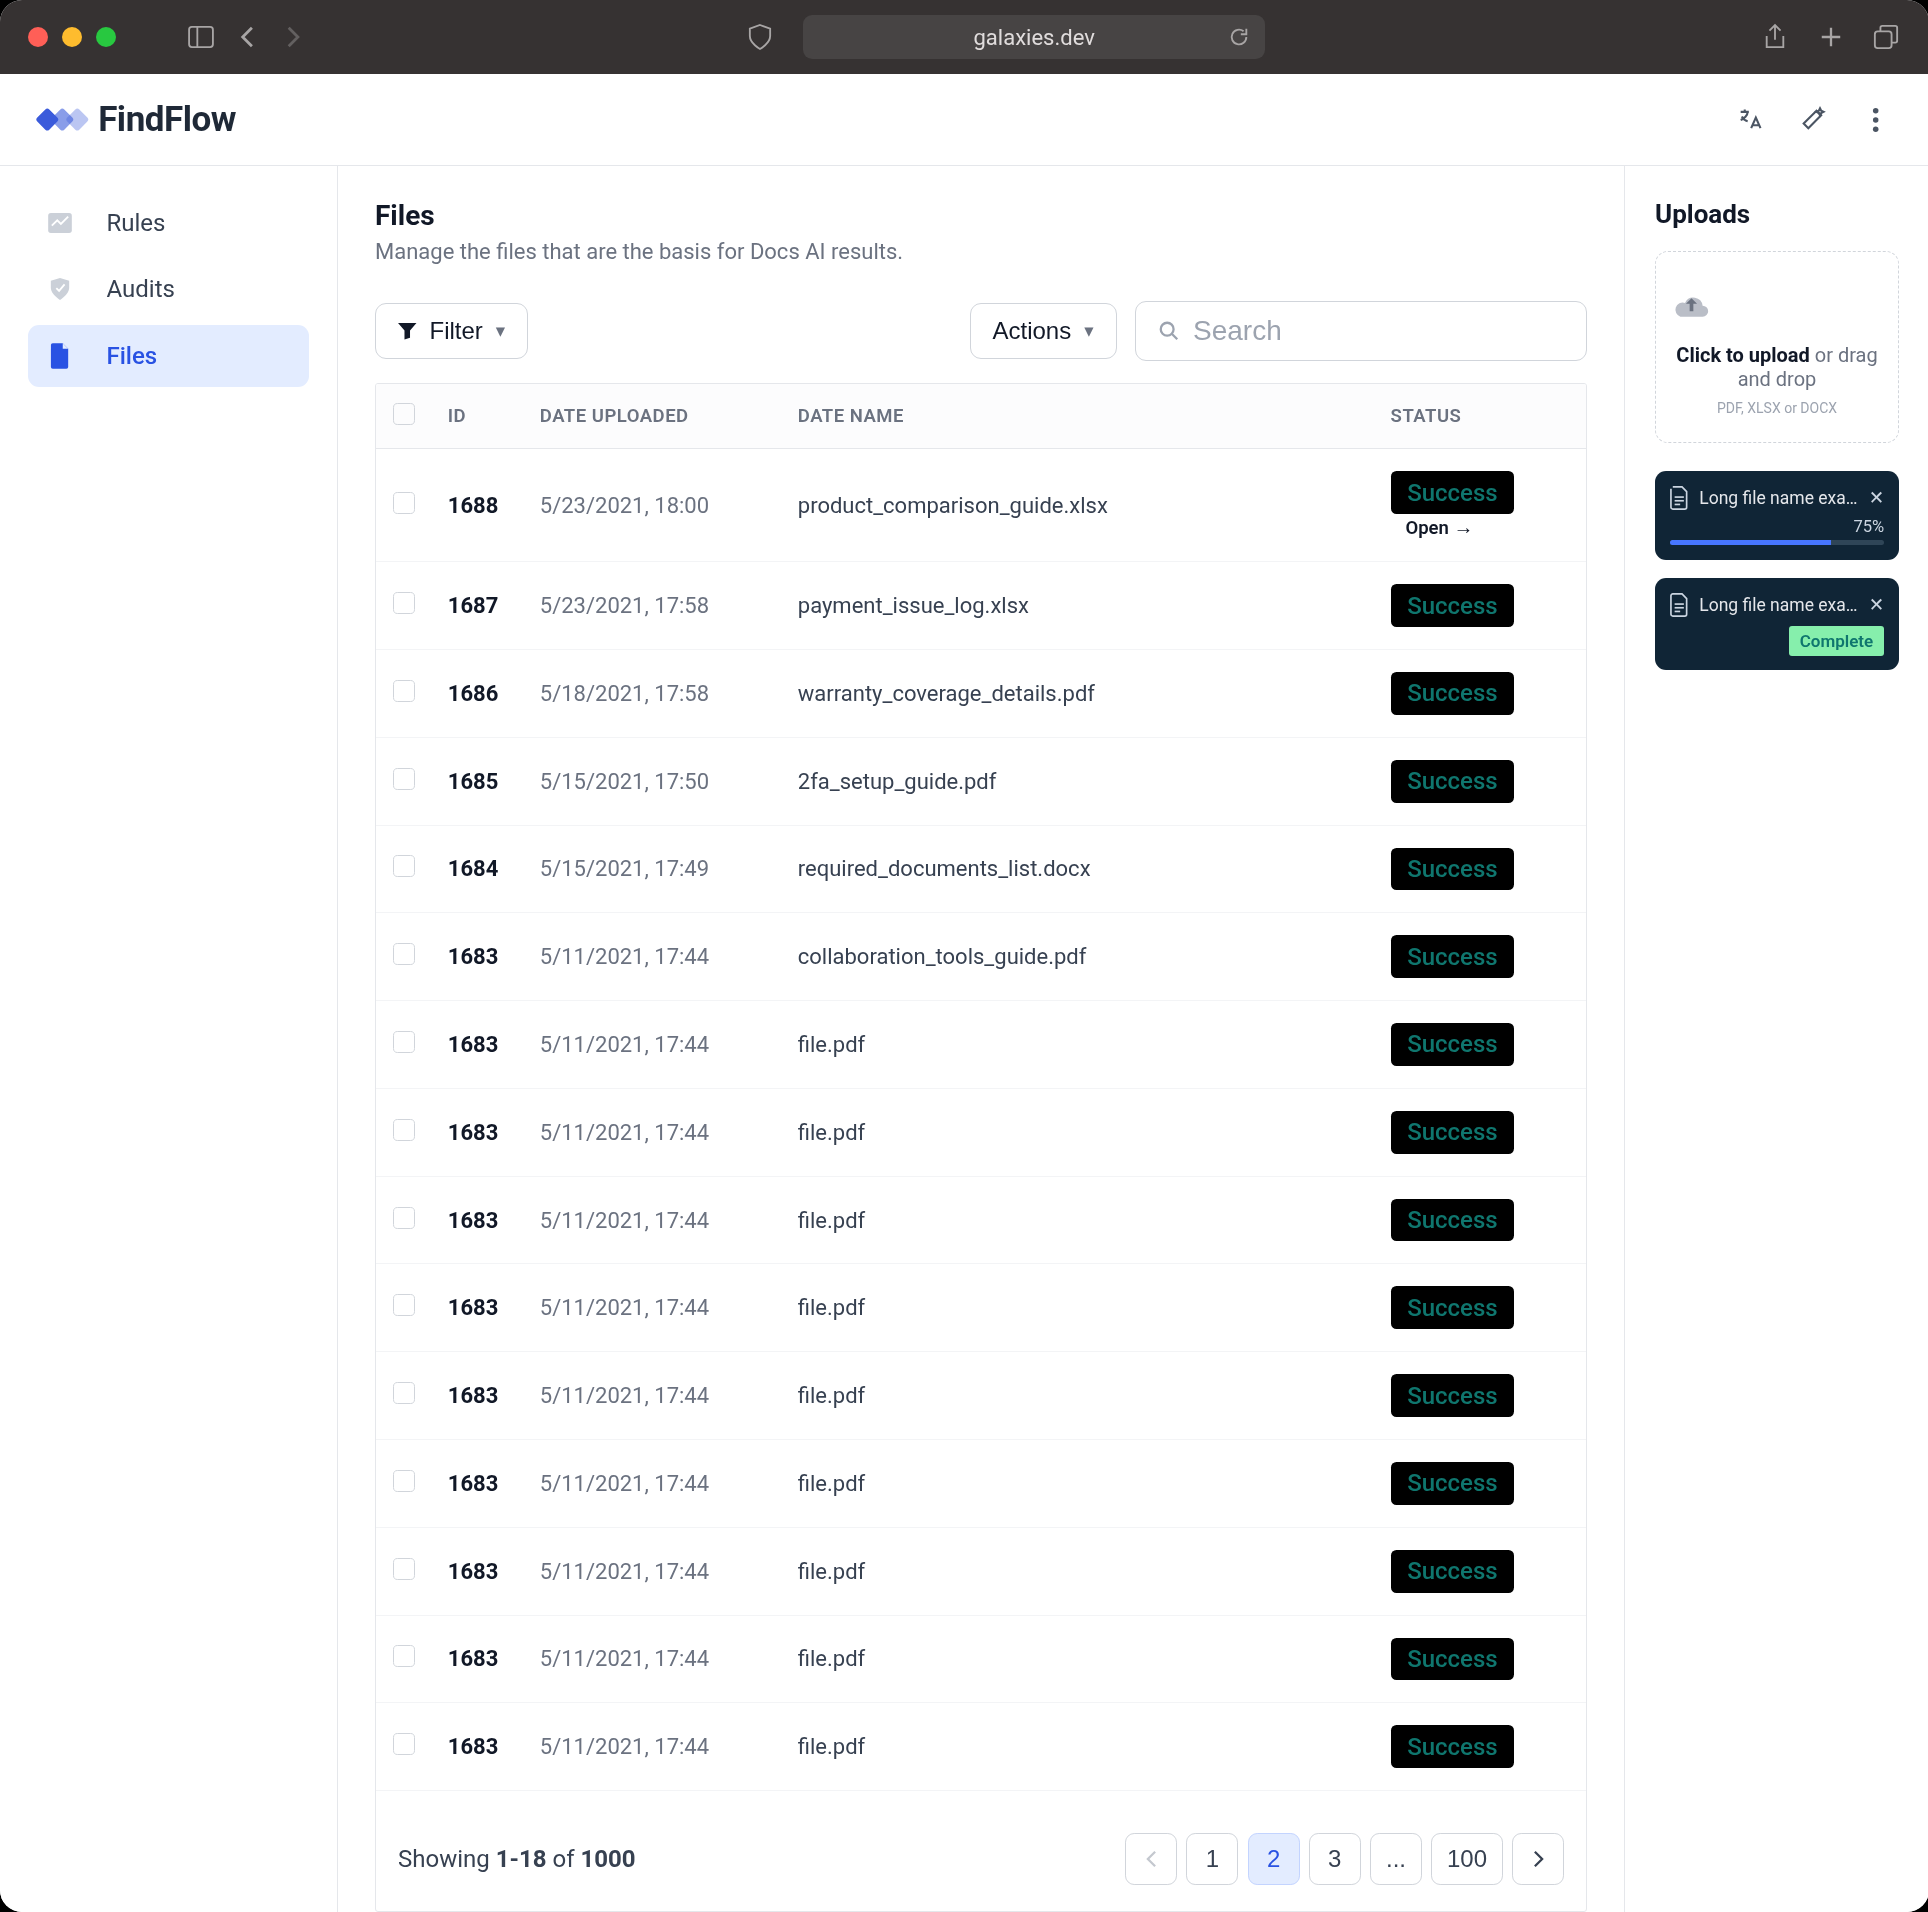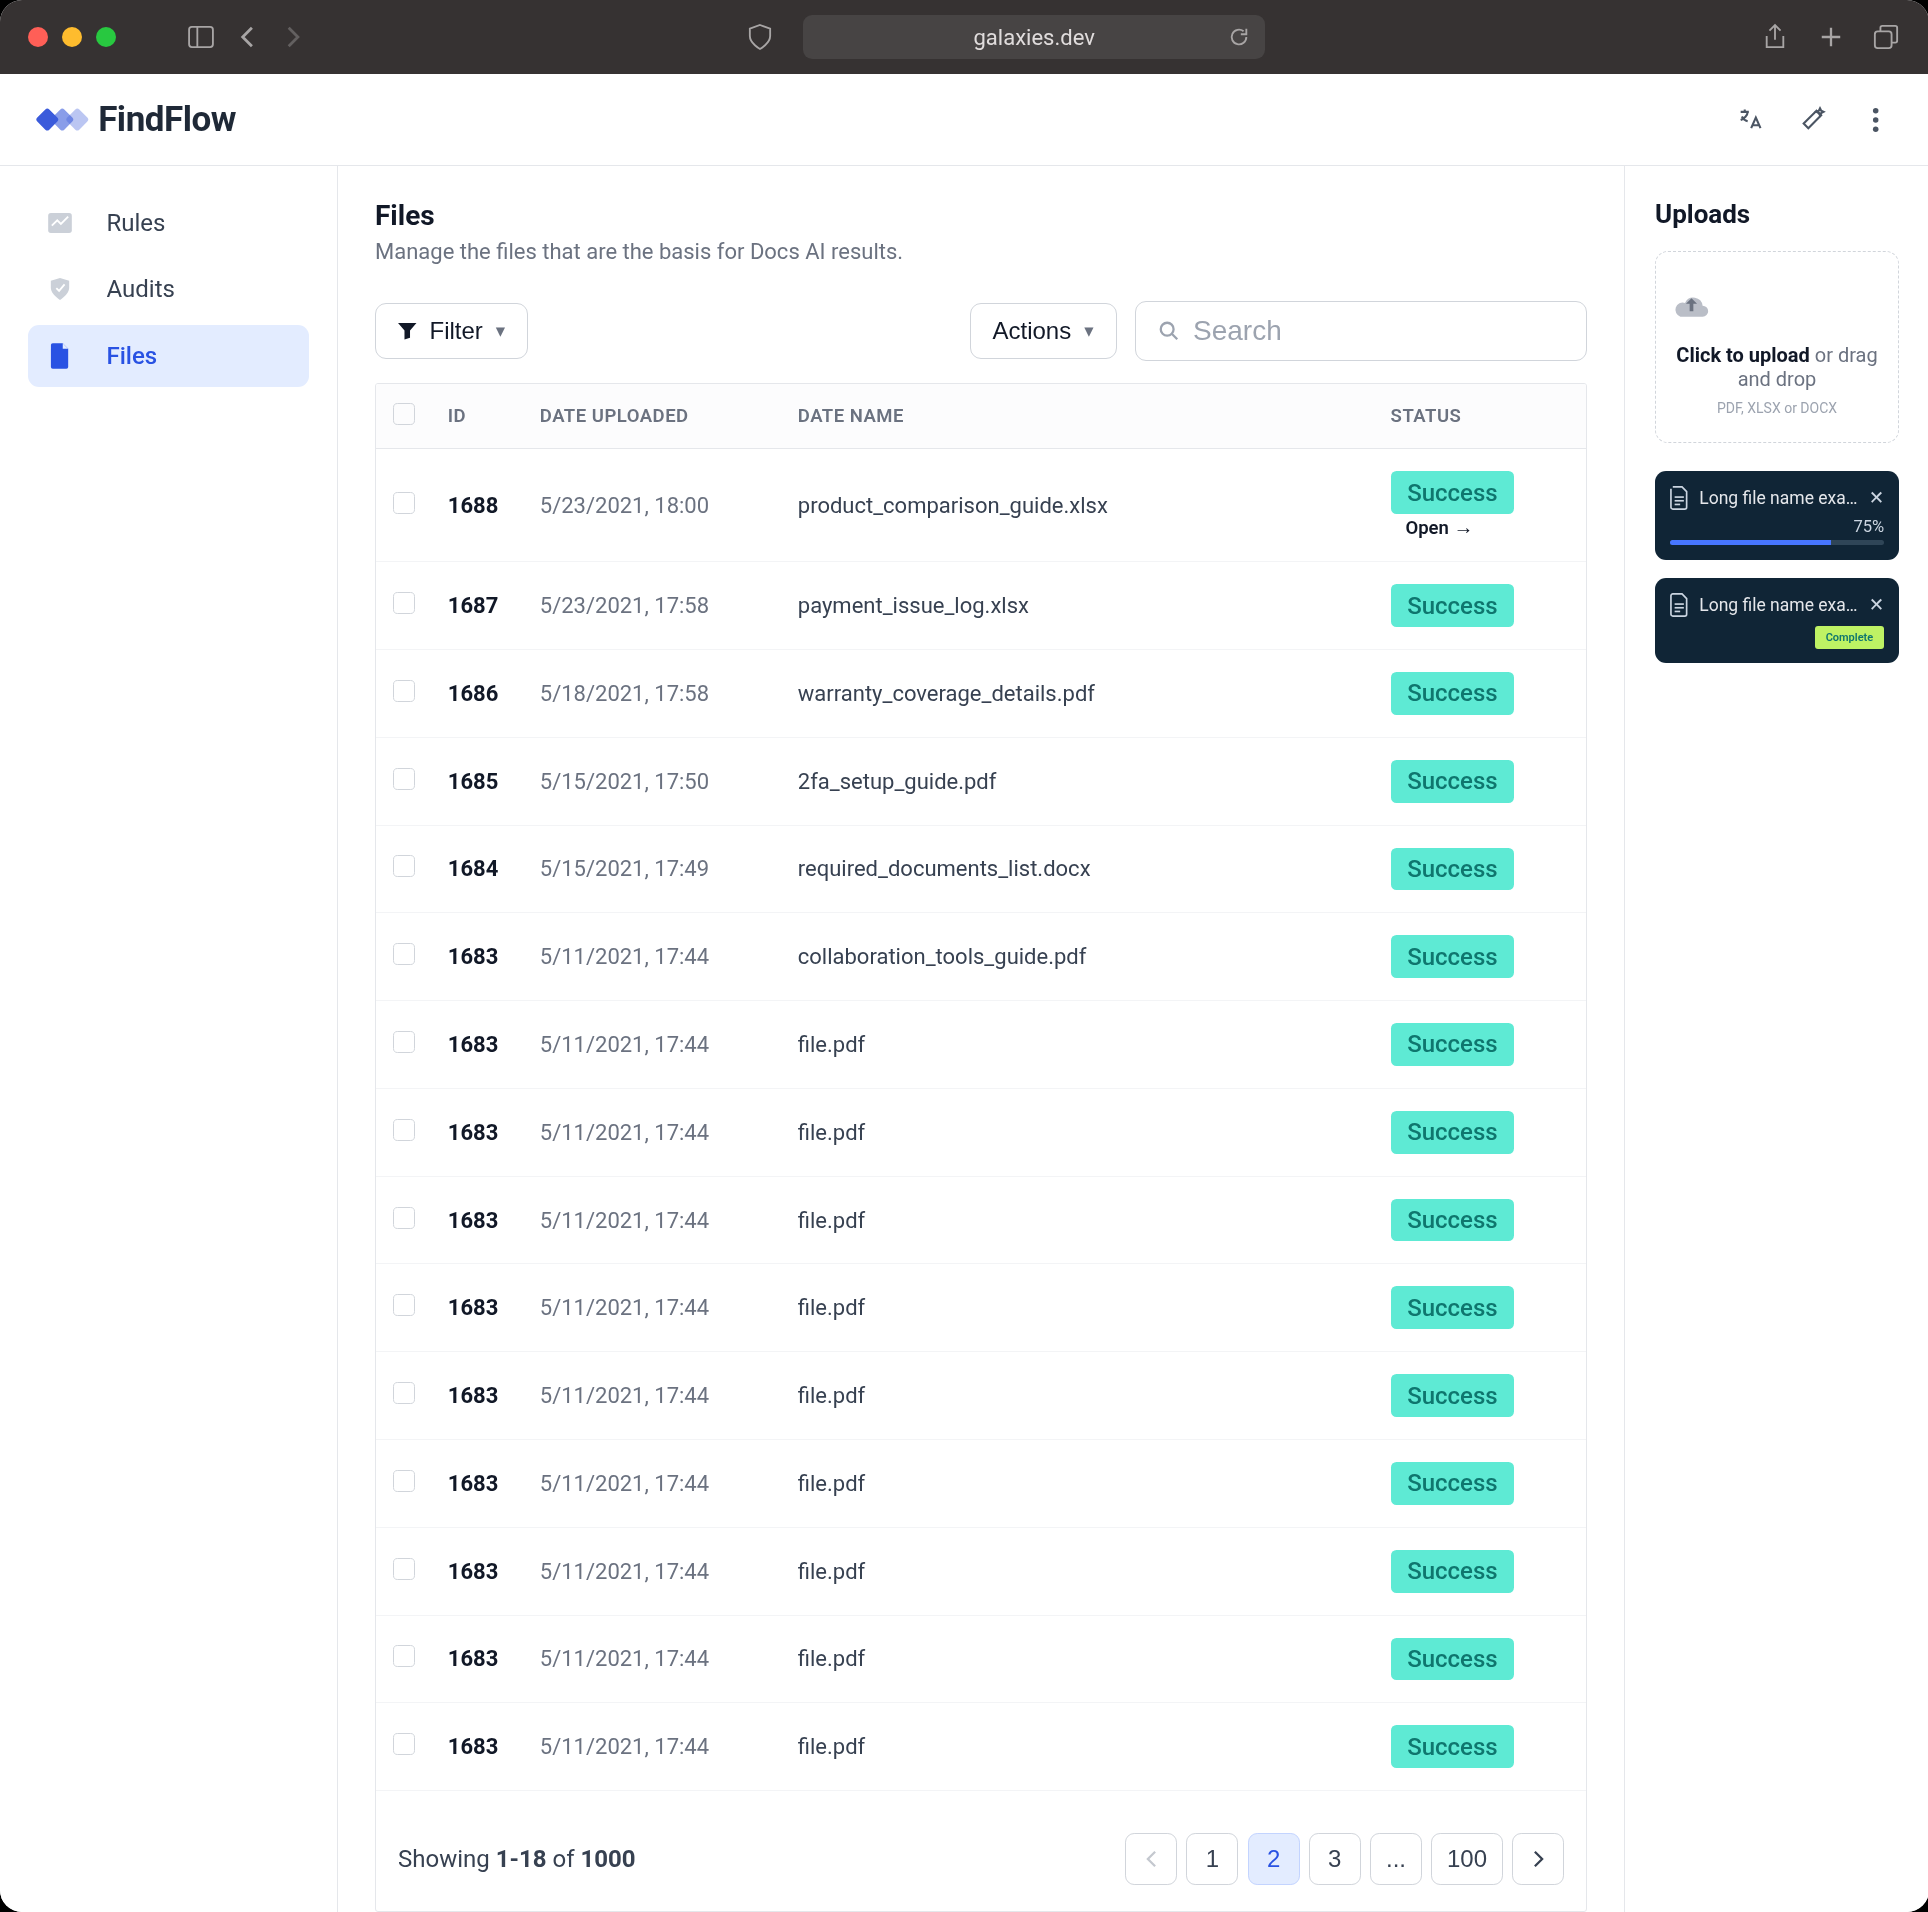--- a/index.html
+++ b/index.html
@@ -61,21 +61,21 @@
 .table-scroll { flex: 1; overflow-y: auto; }
 table { width: 100%; border-collapse: collapse; }
 thead th { text-align: left; font-size: 18.5px; font-weight: 600; color: #6b7280; letter-spacing: 0.5px; padding: 18.5px 16.6px; border-bottom: 0.9px solid #e5e7eb; background: #fcfcfd; }
 tbody td { padding: 22px 16.6px; border-bottom: 0.9px solid #f3f4f6; font-size: 22px; color: #374151; vertical-align: middle; }
 .col-check { width: 55px; }
 .col-id { width: 92px; font-weight: 700; color: #111827; }
 .col-date { width: 258px; color: #6b7280; }
 .col-name { color: #374151; }
 .col-status { width: 212px; text-align: left; position: relative; }
 .checkbox { width: 22px; height: 22px; border: 1.8px solid #d1d5db; border-radius: 4.6px; display: inline-block; }
-.status-badge { display: inline-block; background: #5eead4; color: #0f766e; font-size: 24px; font-weight: 500; padding: 7.4px 16.6px; border-radius: 5.5px; }
+.status-badge { display: inline-block; background: #000000; color: #0f766e; font-size: 24px; font-weight: 500; padding: 7.4px 16.6px; border-radius: 5.5px; }
 .open-link { font-size: 18.5px; font-weight: 600; color: #111827; margin-left: 14.8px; white-space: nowrap; }
 .arrow { font-size: 20px; }
 
 .table-footer { display: flex; align-items: center; padding: 26px 22px; font-size: 24px; color: #374151; }
 .table-footer b { font-weight: 700; }
 .pagination { margin-left: auto; display: flex; gap: 9.2px; }
 .page-btn { min-width: 52px; height: 52px; border: 0.9px solid #d1d5db; border-radius: 9.2px; background: #fff; display: flex; align-items: center; justify-content: center; font-size: 24px; color: #374151; cursor: pointer; padding: 0 14.8px; }
 .page-btn.active { background: #e3ecff; color: #2952e3; border-color: #c3d4ff; }
 .page-btn.disabled { color: #c4c8cf; }
 
@@ -89,21 +89,21 @@
 .dropzone-sub { font-size: 14px; color: #9ca3af; }
 
 .upload-card { background: #102536; border-radius: 11px; padding: 14.8px 14.8px; margin-bottom: 18.5px; color: #e5e7eb; position: relative; }
 .upload-row { display: flex; align-items: center; gap: 11px; }
 .upload-file-icon { color: #cbd5e1; flex-shrink: 0; }
 .upload-name { font-size: 17.5px; flex: 1; white-space: nowrap; overflow: hidden; text-overflow: ellipsis; }
 .upload-close { color: #cbd5e1; cursor: pointer; font-size: 18.5px; }
 .upload-pct { font-size: 16.6px; text-align: right; margin-top: 7.4px; color: #cbd5e1; }
 .upload-bar { height: 5.5px; background: #2f4557; border-radius: 2.8px; margin-top: 3.7px; overflow: hidden; }
 .upload-bar-fill { height: 100%; background: #4776ff; }
-.upload-complete { display: inline-block; background: #bef264; color: #0f766e; font-size: 11px; font-weight: 600; padding: 4.6px 11px; border-radius: 3px; margin-top: 9.2px; float: right; }
+.upload-complete { display: inline-block; background: #86efac; color: #0f766e; font-size: 17px; font-weight: 600; padding: 4.6px 11px; border-radius: 3px; margin-top: 9.2px; float: right; }
 .upload-card::after { content: ""; display: block; clear: both; }
 
 svg { display: block; }
 </style>
 </head>
 <body>
 
 <div class="window">
 
   <div class="browser-chrome">

